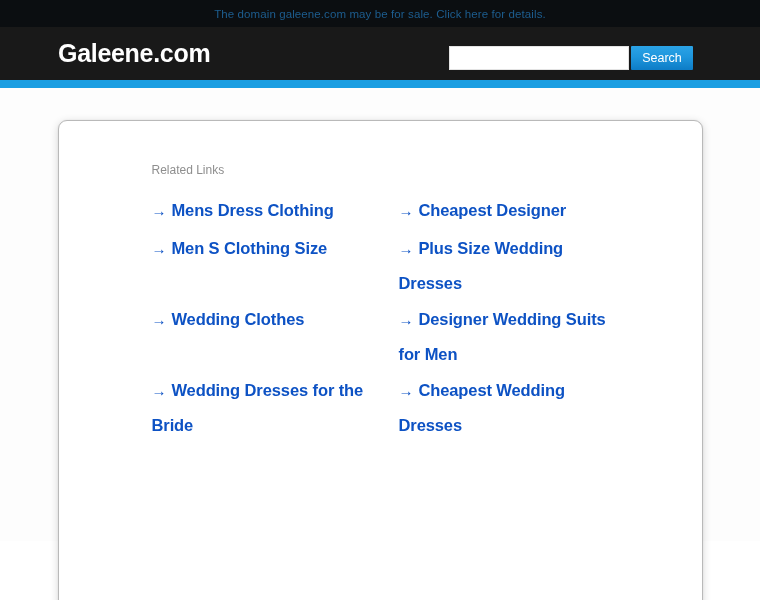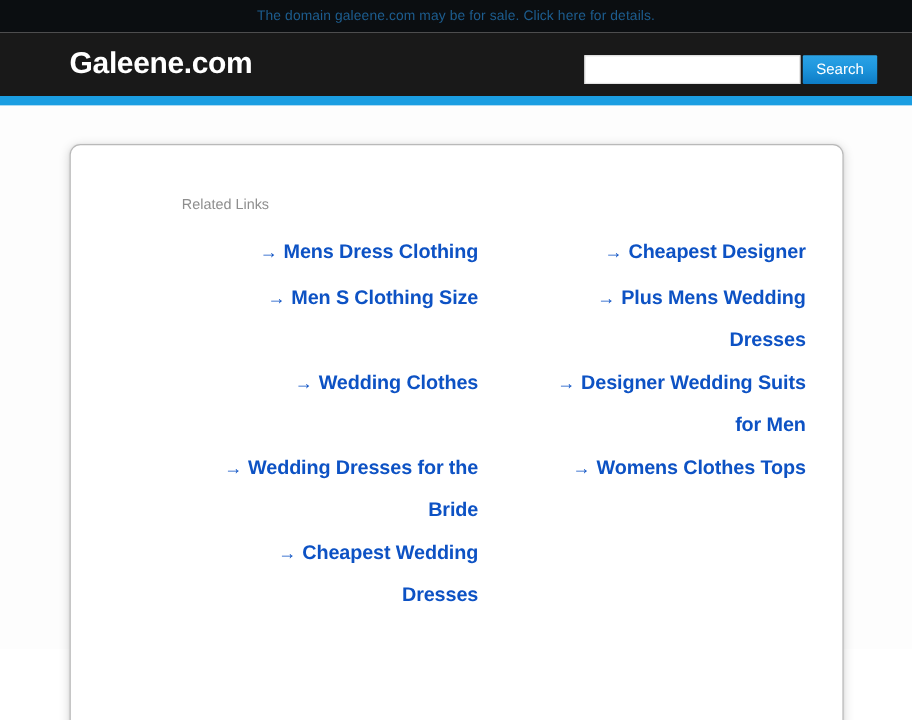--- a/index.html
+++ b/index.html
@@ -30,21 +30,21 @@
     white-space: nowrap;
   }
 
   
   .site-header {
     height: 53px;
     background: #191919;
     display: flex;
     align-items: center;
     justify-content: space-between;
-    padding: 0 29px 0 58px;
+    padding: 0 67px 0 58px;
   }
   .site-logo {
     color: #ffffff;
     font-size: 25px;
     font-weight: bold;
     letter-spacing: -0.3px;
     font-family: "Liberation Sans", sans-serif;
   }
   .search-form {
     display: flex;
@@ -109,21 +109,20 @@
     font-family: "Liberation Sans", sans-serif;
   }
 
   
   .links-grid {
     display: grid;
     grid-template-columns: 247px 1fr;
     margin-left: 93px;
     margin-right: 30px;
     row-gap: 0;
-    text-align: right;
   }
   .link-cell {
     padding: 0 0 2px 0;
     min-height: 38px;
   }
   .related-link {
     display: inline-block;
     color: #0d52c4;
     font-size: 16.5px;
     font-weight: bold;
@@ -163,22 +162,21 @@
 
 <div class="page-body">
   <div class="content-card">
 
     <div class="related-label">Related Links</div>
 
     <div class="links-grid">
         <div class="link-cell left"><a class="related-link"><span class="arrow-icon">→</span><span>Mens Dress Clothing</span></a></div>
         <div class="link-cell right"><a class="related-link"><span class="arrow-icon">→</span><span>Cheapest Designer</span></a></div>
         <div class="link-cell left"><a class="related-link"><span class="arrow-icon">→</span><span>Men S Clothing Size</span></a></div>
-        <div class="link-cell right"><a class="related-link"><span class="arrow-icon">→</span><span>Plus Mens Wedding Dresses</span></a></div>
+        <div class="link-cell right"><a class="related-link"><span class="arrow-icon">→</span><span>Plus Size Wedding Dresses</span></a></div>
         <div class="link-cell left"><a class="related-link"><span class="arrow-icon">→</span><span>Wedding Clothes</span></a></div>
         <div class="link-cell right"><a class="related-link"><span class="arrow-icon">→</span><span>Designer Wedding Suits for Men</span></a></div>
         <div class="link-cell left"><a class="related-link"><span class="arrow-icon">→</span><span>Wedding Dresses for the Bride</span></a></div>
-        <div class="link-cell right"><a class="related-link"><span class="arrow-icon">→</span><span>Womens Clothes Tops</span></a></div>
         <div class="link-cell left"><a class="related-link"><span class="arrow-icon">→</span><span>Cheapest Wedding Dresses</span></a></div>
       </div>
 
   </div>
 </div>
 
 </body></html>

